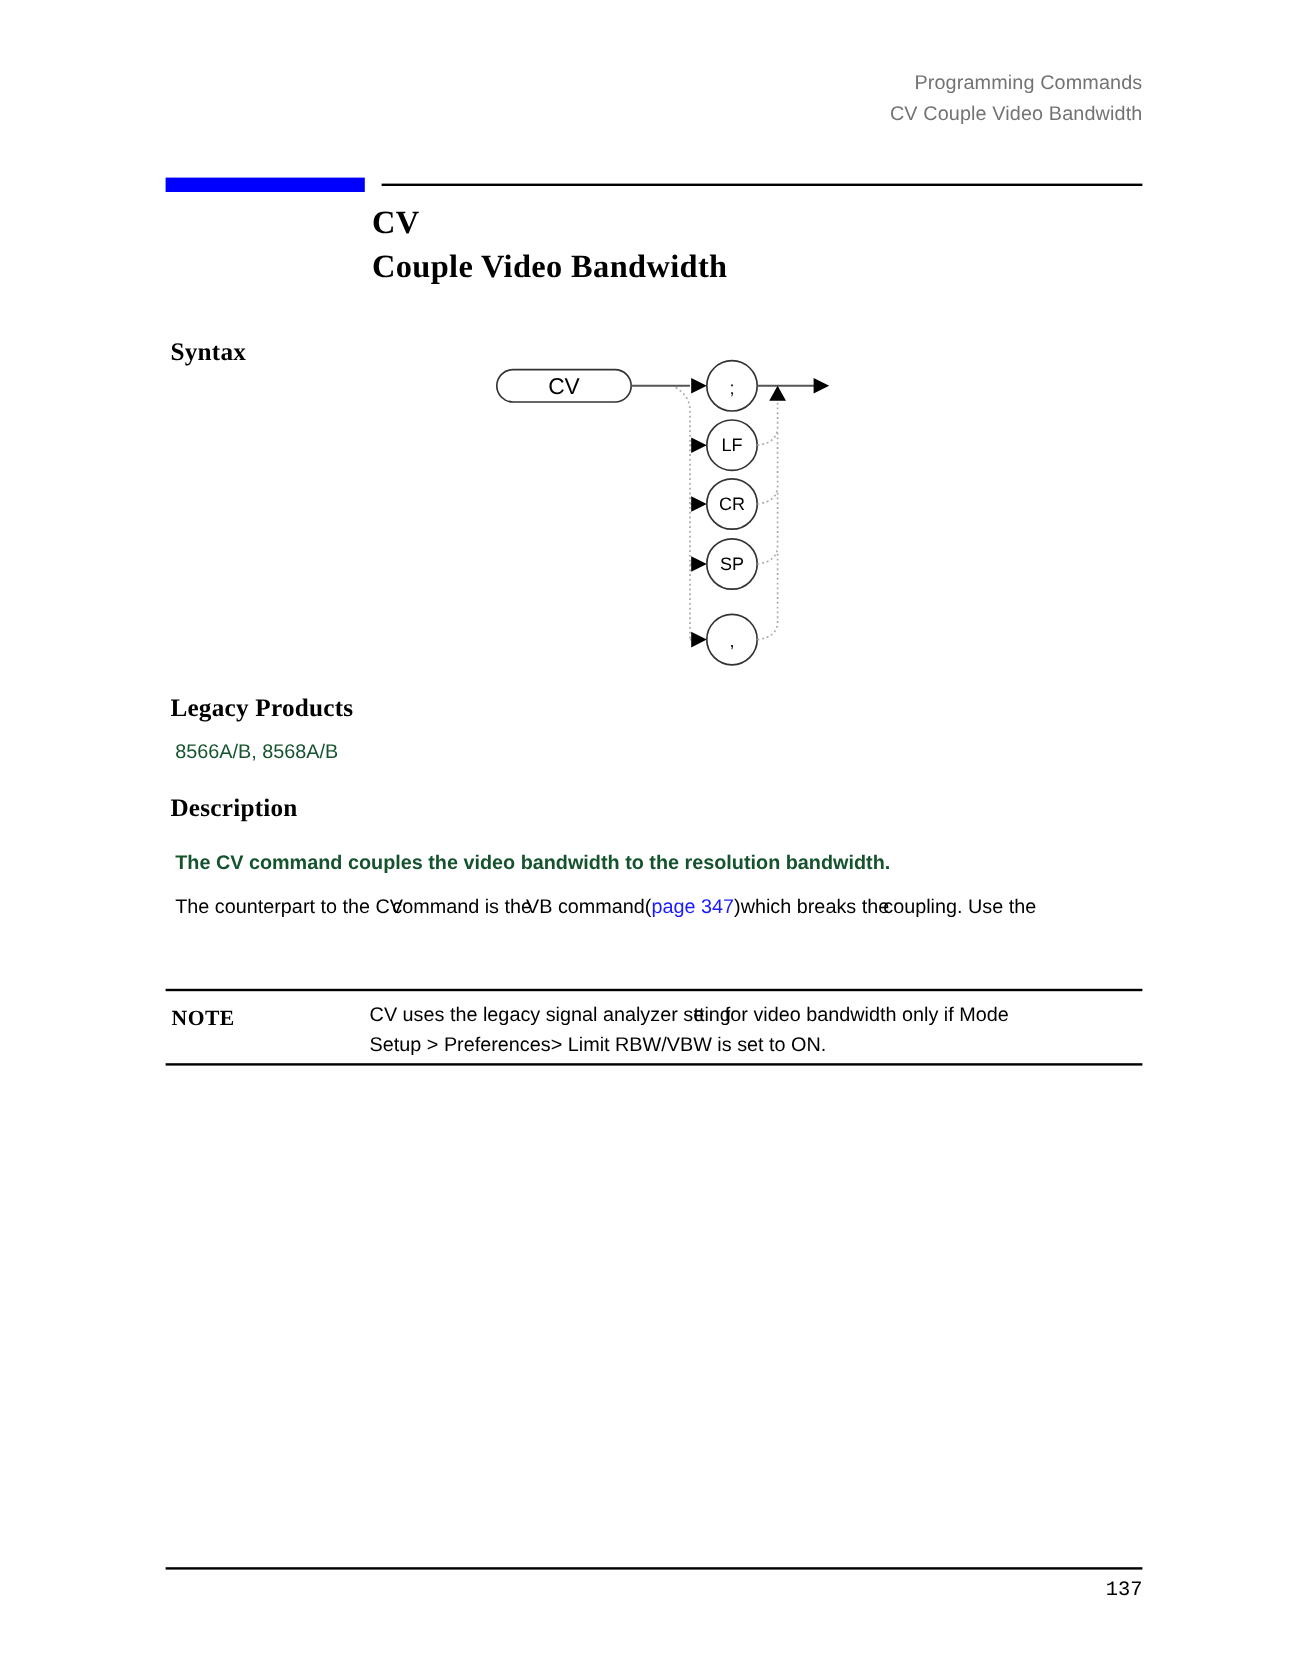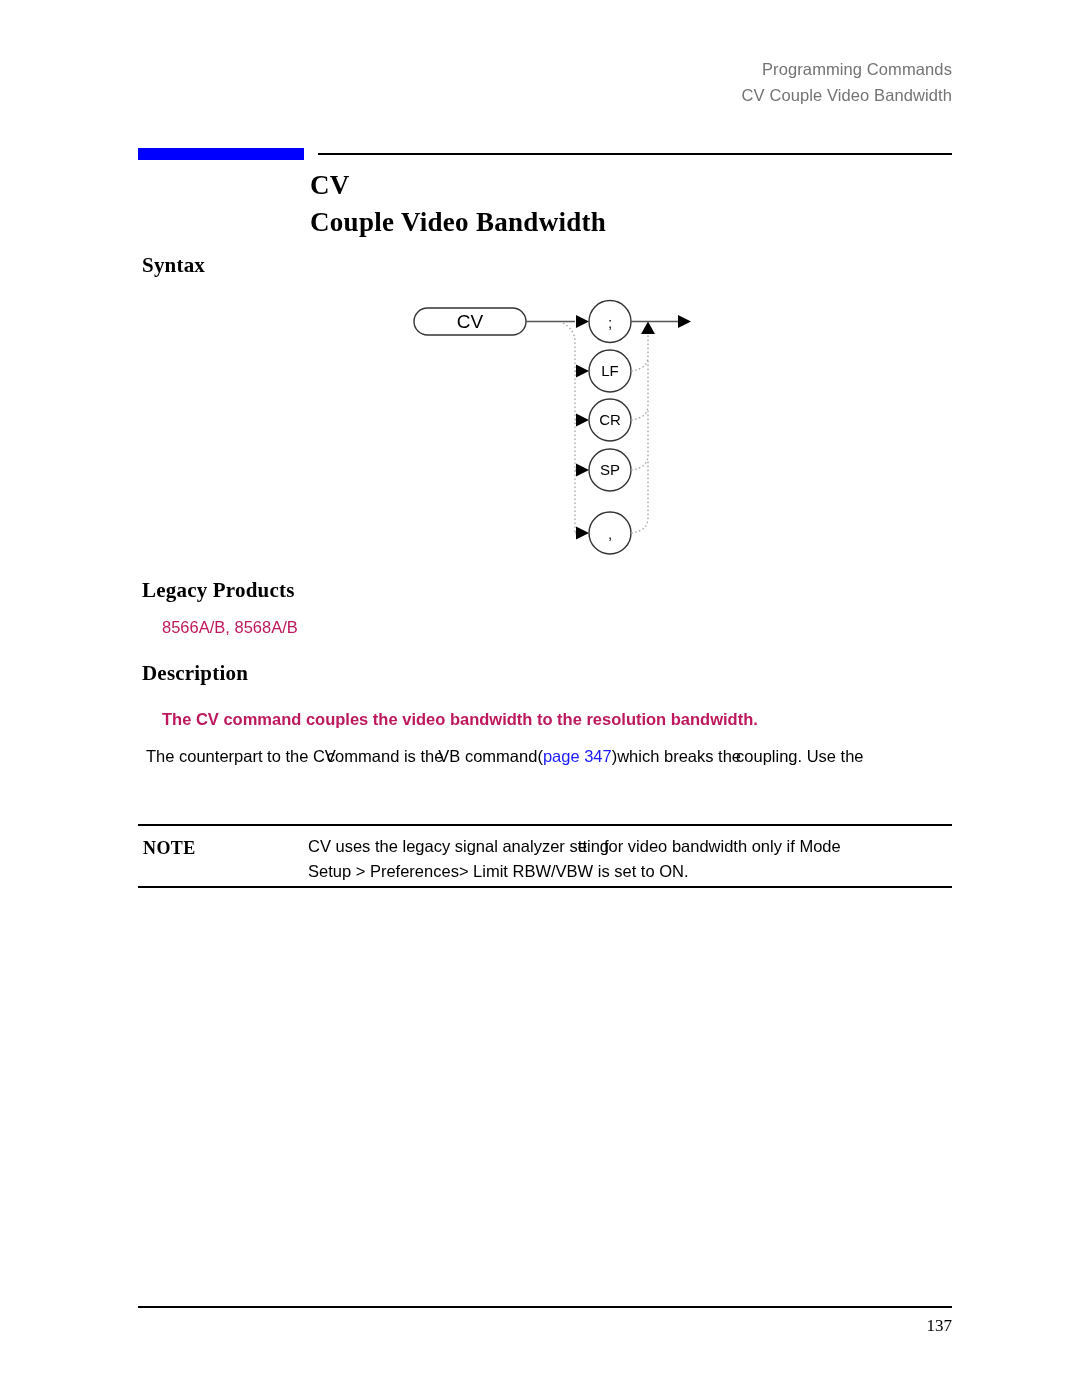--- a/index.html
+++ b/index.html
@@ -80,32 +80,32 @@
   
   .heading {
     position: absolute;
     left: 142px;
     font-family: "Liberation Serif", serif;
     font-weight: bold;
     font-size: 21px;
     line-height: 26px;
     letter-spacing: 0.2px;
   }
-  #heading-syntax   { top: 252px; }
+  #heading-syntax   { top: 280px; }
   #heading-legacy   { top: 577px; }
   #heading-desc     { top: 660px; }
 
   
   .body-text {
     position: absolute;
-    left: 162px;
+    left: 146px;
     font-family: "Liberation Sans", sans-serif;
     font-size: 16.5px;
     line-height: 25px;
-    color: #be185d;
+    color: #14532d;
   }
   #legacy-products { top: 615px; width: 700px; }
   #desc-para-1     { top: 707px; width: 800px; font-weight: bold; }
 
   .para-lines {
     position: absolute;
     left: 146px;
     top: 743px;
     width: 830px;
     font-family: "Liberation Sans", sans-serif;
@@ -162,21 +162,21 @@
     width: 814px;
     height: 2px;
     background: #000000;
   }
   .footer-pageno {
     position: absolute;
     left: 0;
     top: 1316px;
     width: 952px;
     text-align: right;
-    font-family: Liberation Serif, serif;
+    font-family: Liberation Mono, monospace;
     font-size: 17px;
   }
 
   
   .syntax-diagram {
     position: absolute;
     left: 390px;
     top: 290px;
     width: 320px;
     height: 265px;

